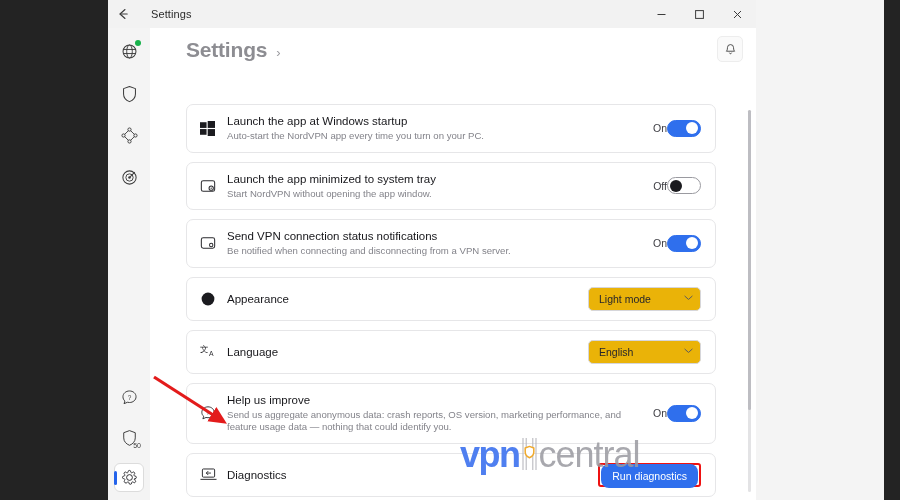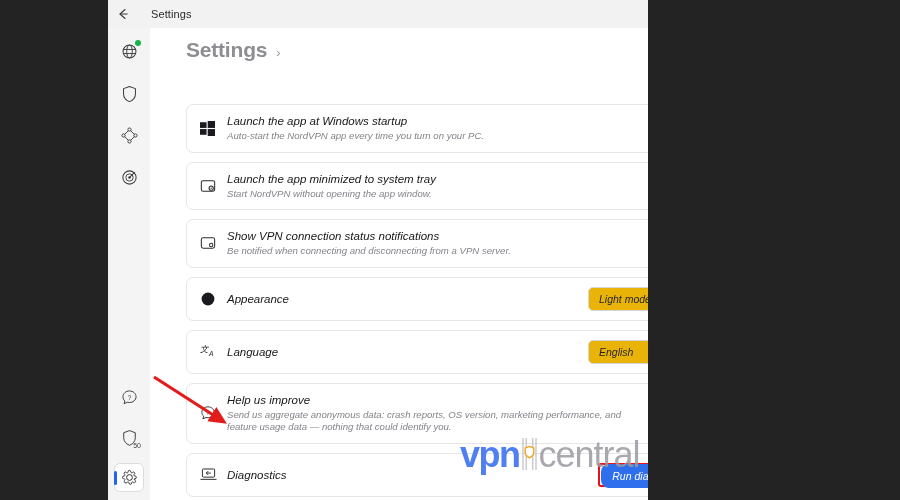--- a/index.html
+++ b/index.html
@@ -6,21 +6,21 @@
   html, body {
     width: 900px; height: 500px;
     overflow: hidden;
     font-family: "Liberation Sans", sans-serif;
     background: #232323;
   }
   #root { position: relative; width: 900px; height: 500px; background: #232323; }
 
   
   .app-window {
-    position: absolute; left: 108px; top: 0; width: 540px; height: 500px;
+    position: absolute; left: 108px; top: 0; width: 776px; height: 500px;
     background: #f4f4f4; overflow: hidden;
   }
 
   
   .titlebar {
     position: absolute; left: 0; top: 0; width: 648px; height: 28px;
     background: #f2f2f2; display: flex; align-items: center;
   }
   .back-btn {
     width: 30px; height: 28px; display: flex; align-items: center; justify-content: center;
@@ -86,21 +86,21 @@
   .bc-current { font-size: 21px; font-weight: bold; color: #1b1b1f; letter-spacing: -.2px; }
 
   
   .list {
     position: absolute; left: 0; top: 76px; width: 606px; height: 396px;
     padding: 0 40px 0 36px; overflow: hidden;
   }
   .card {
     background: #ffffff; border: 1px solid #e6e6e8; border-radius: 7px;
     display: flex; align-items: center; margin-bottom: 9px;
-    padding: 9px 14px 9px 13px; min-height: 44px; font-style: italic;
+    padding: 9px 14px 9px 13px; min-height: 44px;
   }
   .card-icon {
     width: 27px; min-width: 27px; display: flex; align-items: center; justify-content: flex-start;
     color: #2b2b2f;
   }
   .card-body { flex: 1; min-width: 0; padding-right: 10px; }
   .card-title { font-size: 11.5px; color: #17171b; line-height: 15px; }
   .card-sub { font-size: 9.6px; color: #83838a; line-height: 12.5px; margin-top: 1px; }
   .card-title-only { font-size: 11.5px; color: #17171b; }
 
@@ -320,21 +320,21 @@
         </div>
 
         <div class="card">
           <div class="card-icon">
             <svg width="16" height="16" viewBox="0 0 18 18">
               <rect x="1.5" y="3.2" width="15" height="11.6" rx="2.2" fill="none" stroke="#2b2b2f" stroke-width="1.15"></rect>
               <circle cx="12.6" cy="11.3" r="1.9" fill="none" stroke="#2b2b2f" stroke-width="1.15"></circle>
             </svg>
           </div>
           <div class="card-body">
-            <div class="card-title">Show VPN connection status notifications</div>
+            <div class="card-title">Send VPN connection status notifications</div>
             <div class="card-sub">Be notified when connecting and disconnecting from a VPN server.</div>
           </div>
           <div class="ctrl">
             <span class="ctrl-label">On</span>
             <div class="toggle">
                 <span class="knob"></span>
               </div>
           </div>
         </div>
 

